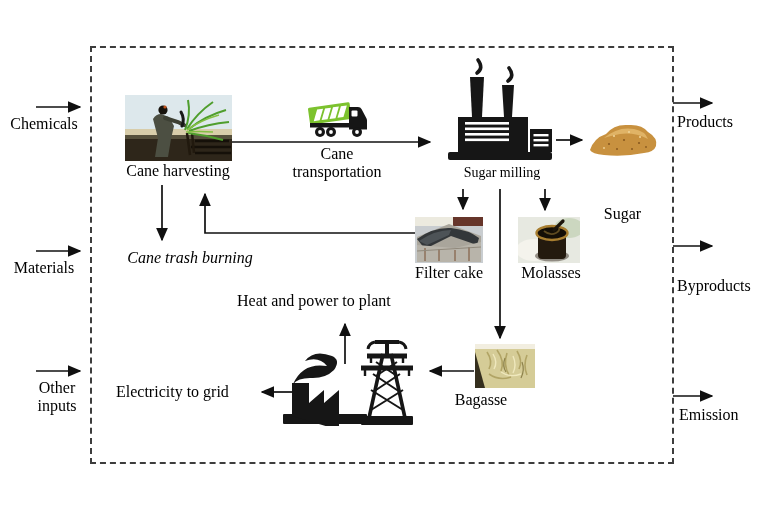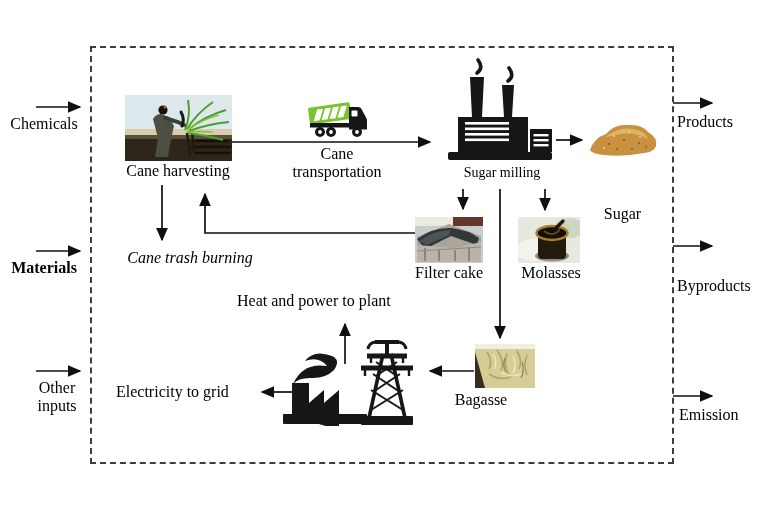--- a/index.html
+++ b/index.html
@@ -193,21 +193,21 @@
       <path d="M82,38 v6 M126,38 v6" stroke-width="2.4"></path>
       <path d="M84,24 L124,24" stroke-width="5"></path>
       <path d="M88,26 v5 M120,26 v5" stroke-width="2.4"></path>
       <path d="M104,22 V8" stroke-width="4"></path>
       <path d="M92,10 H116" stroke-width="4"></path>
       <path d="M92,10 q-6,1 -7,7 M116,10 q6,1 7,7" stroke-width="3"></path>
     </g>
   </svg>
 
   <div class="lbl" style="left:0px;top:115px;width:88px;">Chemicals</div>
-  <div class="lbl" style="left:0px;top:259px;width:88px;font-weight:bold;">Materials</div>
+  <div class="lbl" style="left:0px;top:259px;width:88px;">Materials</div>
   <div class="lbl" style="left:25px;top:379px;width:64px;">Other inputs</div>
 
   <div class="lbl nowrap" style="left:677px;top:113px;text-align:left;">Products</div>
   <div class="lbl nowrap" style="left:677px;top:256px;text-align:left;margin-top:21px;">Byproducts</div>
   <div class="lbl nowrap" style="left:679px;top:406px;text-align:left;">Emission</div>
 
   <div class="lbl nowrap" style="left:118px;top:162px;width:120px;">Cane harvesting</div>
   <div class="lbl" style="left:282px;top:145px;width:110px;">Cane transportation</div>
   <div class="lbl nowrap" style="left:440px;top:165px;width:124px;font-size:14px;">Sugar milling</div>
   <div class="lbl" style="left:585px;top:165px;width:75px;margin-top:40px;">Sugar</div>

